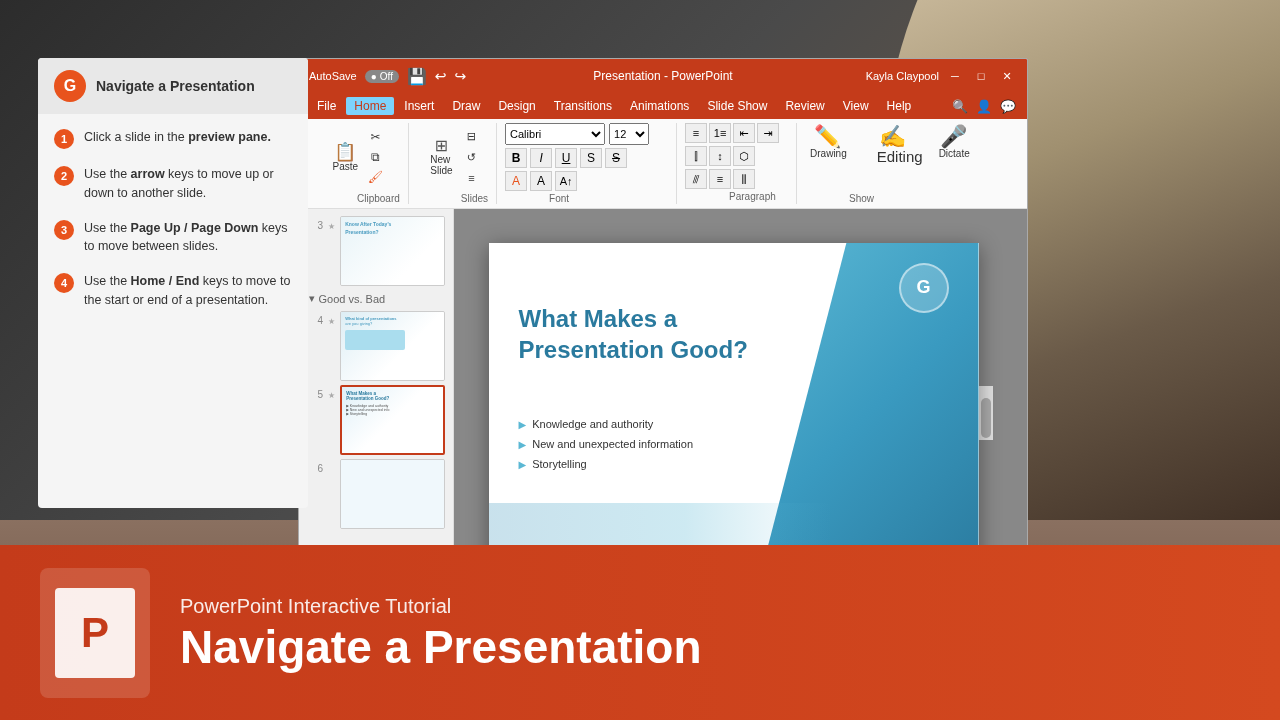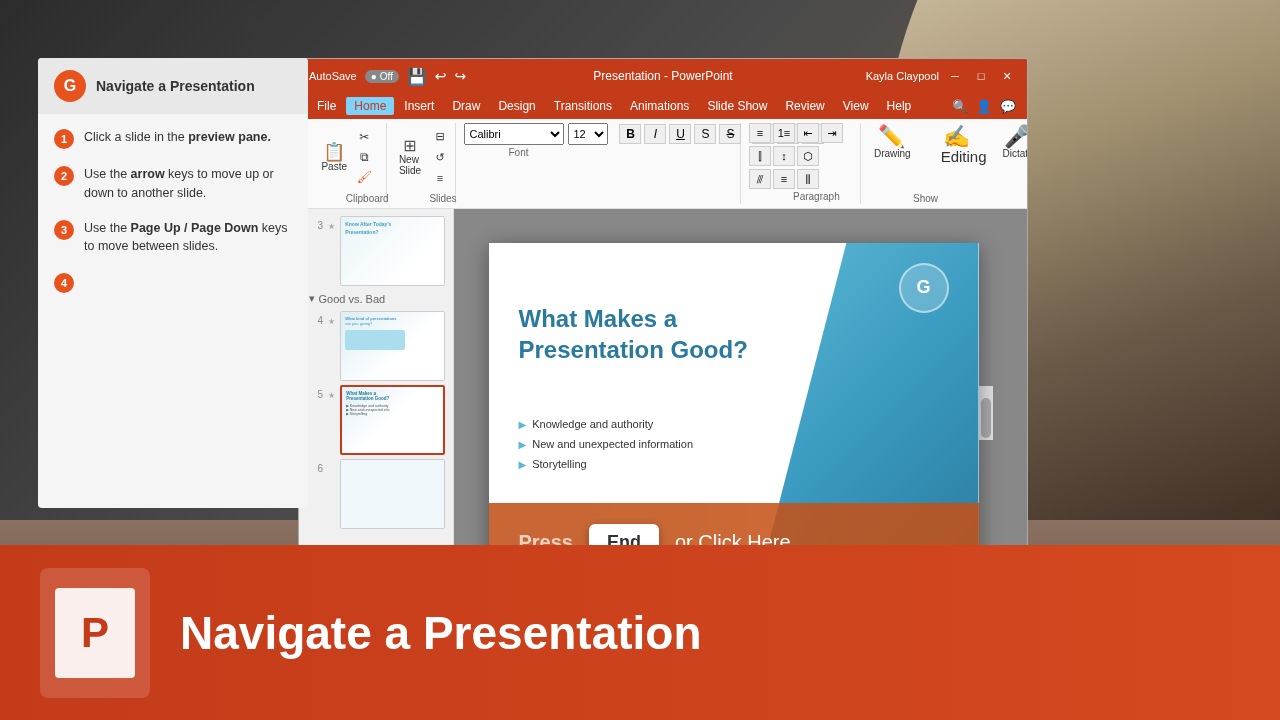--- a/index.html
+++ b/index.html
@@ -606,20 +606,23 @@
 
     <div class="step-item">
       <div class="step-number">3</div>
       <div class="step-text">
         Use the <strong>Page Up / Page Down</strong> keys to move between slides.
       </div>
     </div>
 
     <div class="step-item">
       <div class="step-number">4</div>
+      <div class="step-text">
+        Use the <strong>Home / End</strong> keys to move to the start or end of a presentation.
+      </div>
     </div>
   </div>
 </div>
 
 <div class="ppt-window">
 
   <div class="title-bar">
     <div class="title-bar-left">
       <span class="autosave-label">AutoSave</span>
       <div class="autosave-toggle">
@@ -699,21 +702,21 @@
             </div>
             <div class="ribbon-btn" style="min-width:20px;">
               <span style="font-size:11px;">≡</span>
             </div>
           </div>
         </div>
         <div class="ribbon-group-label">Slides</div>
       </div>
 
       <div class="ribbon-group" style="min-width:180px;align-items:flex-start;">
-        <div style="display:flex;flex-direction:row;gap:11px;width:100%;">
+        <div style="display:flex;flex-direction:column;gap:3px;width:100%;">
           <div style="display:flex;gap:4px;align-items:center;">
             <select style="font-size:11px;width:100px;height:22px;">
               <option>Calibri</option>
             </select>
             <select style="font-size:11px;width:40px;height:22px;">
               <option>12</option>
             </select>
           </div>
           <div style="display:flex;gap:3px;align-items:center;">
             <button style="font-weight:bold;font-size:12px;width:22px;height:20px;border:1px solid #ccc;cursor:pointer;">B</button>
@@ -843,40 +846,36 @@
           <div class="slide-bullet">
             <span class="bullet-arrow">▶</span>
             <span>New and unexpected information</span>
           </div>
           <div class="slide-bullet">
             <span class="bullet-arrow">▶</span>
             <span>Storytelling</span>
           </div>
         </div>
 
-        <div class="end-overlay">
-          <span class="press-text">Press</span>
-          <div class="end-key">End</div>
-          <span class="or-text">or Click Here</span>
-        </div>
       </div>
 
       <div class="slide-scrollbar">
         <div class="scroll-thumb"></div>
       </div>
     </div>
   </div>
 
   <div class="notes-bar">
     <span>Notes</span>
   </div>
 </div>
 
 <div class="branding-bar">
   <div class="ppt-icon-box">
     <div class="ppt-icon-inner">
       <span>P</span>
     </div>
   </div>
   <div class="branding-text">
+    <div class="branding-subtitle">PowerPoint Interactive Tutorial</div>
     <div class="branding-title">Navigate a Presentation</div>
   </div>
 </div>
 
 </body></html>

